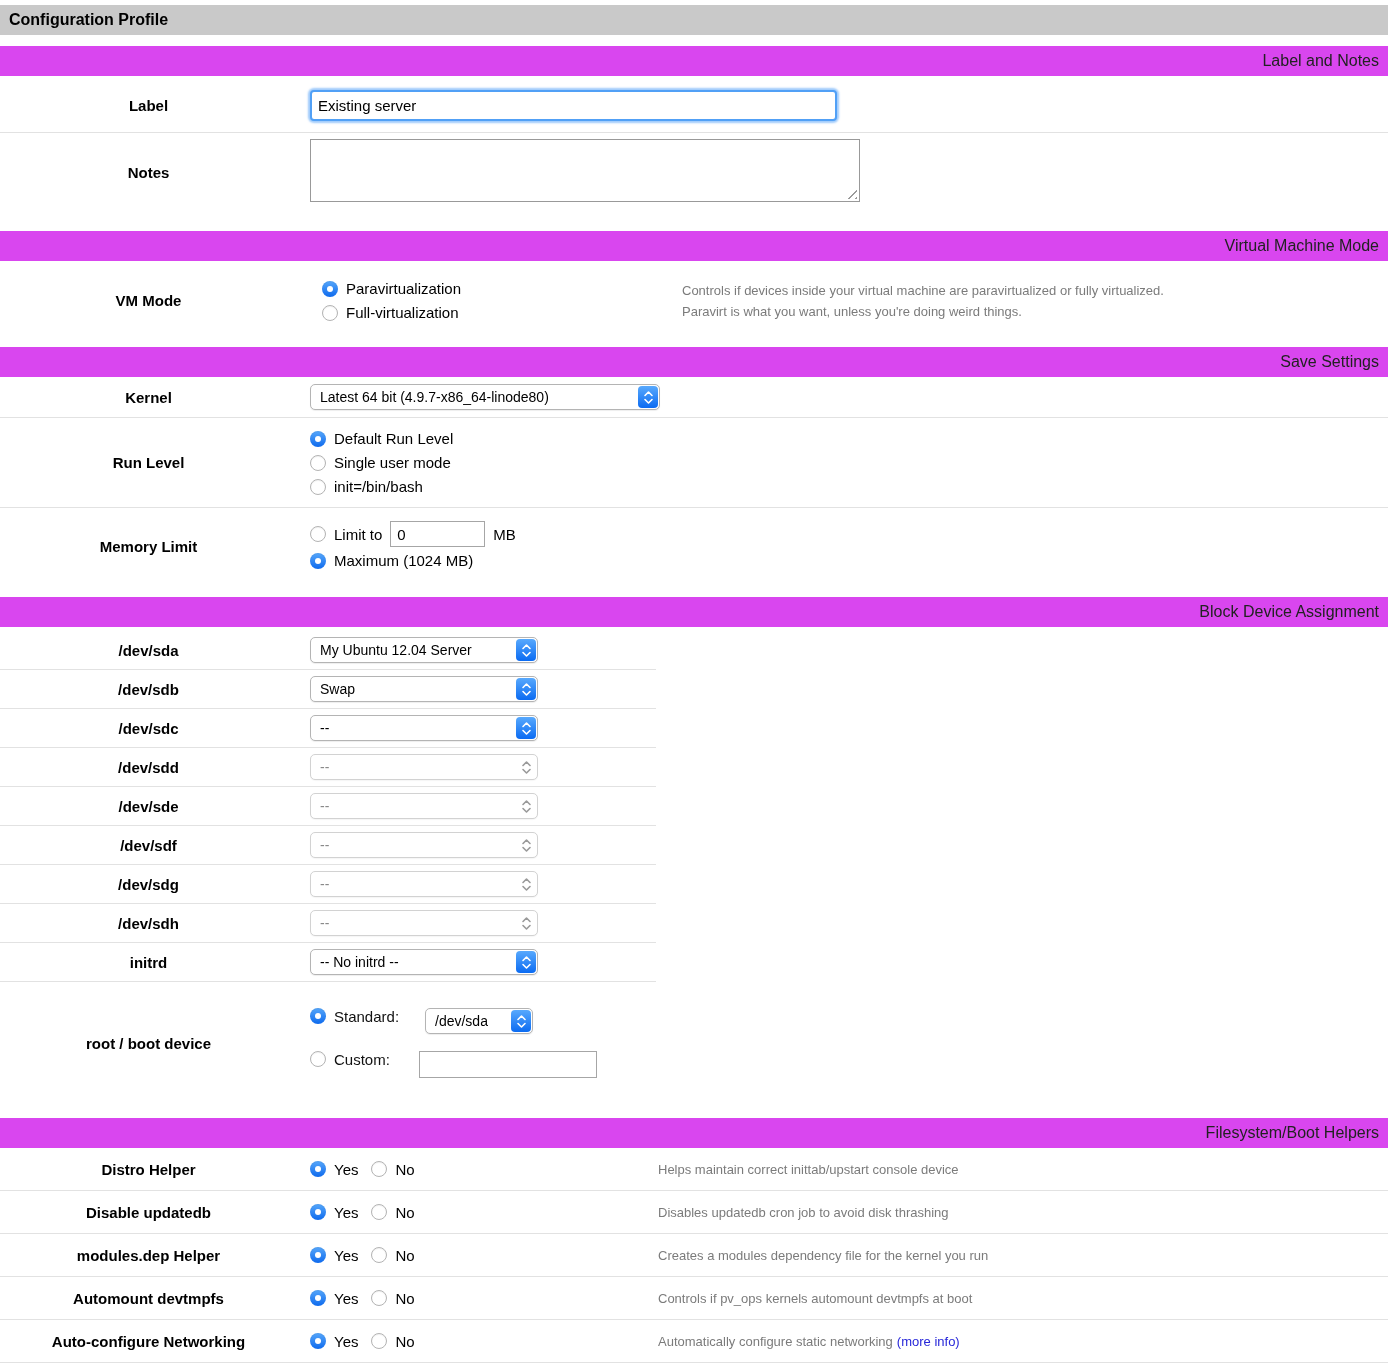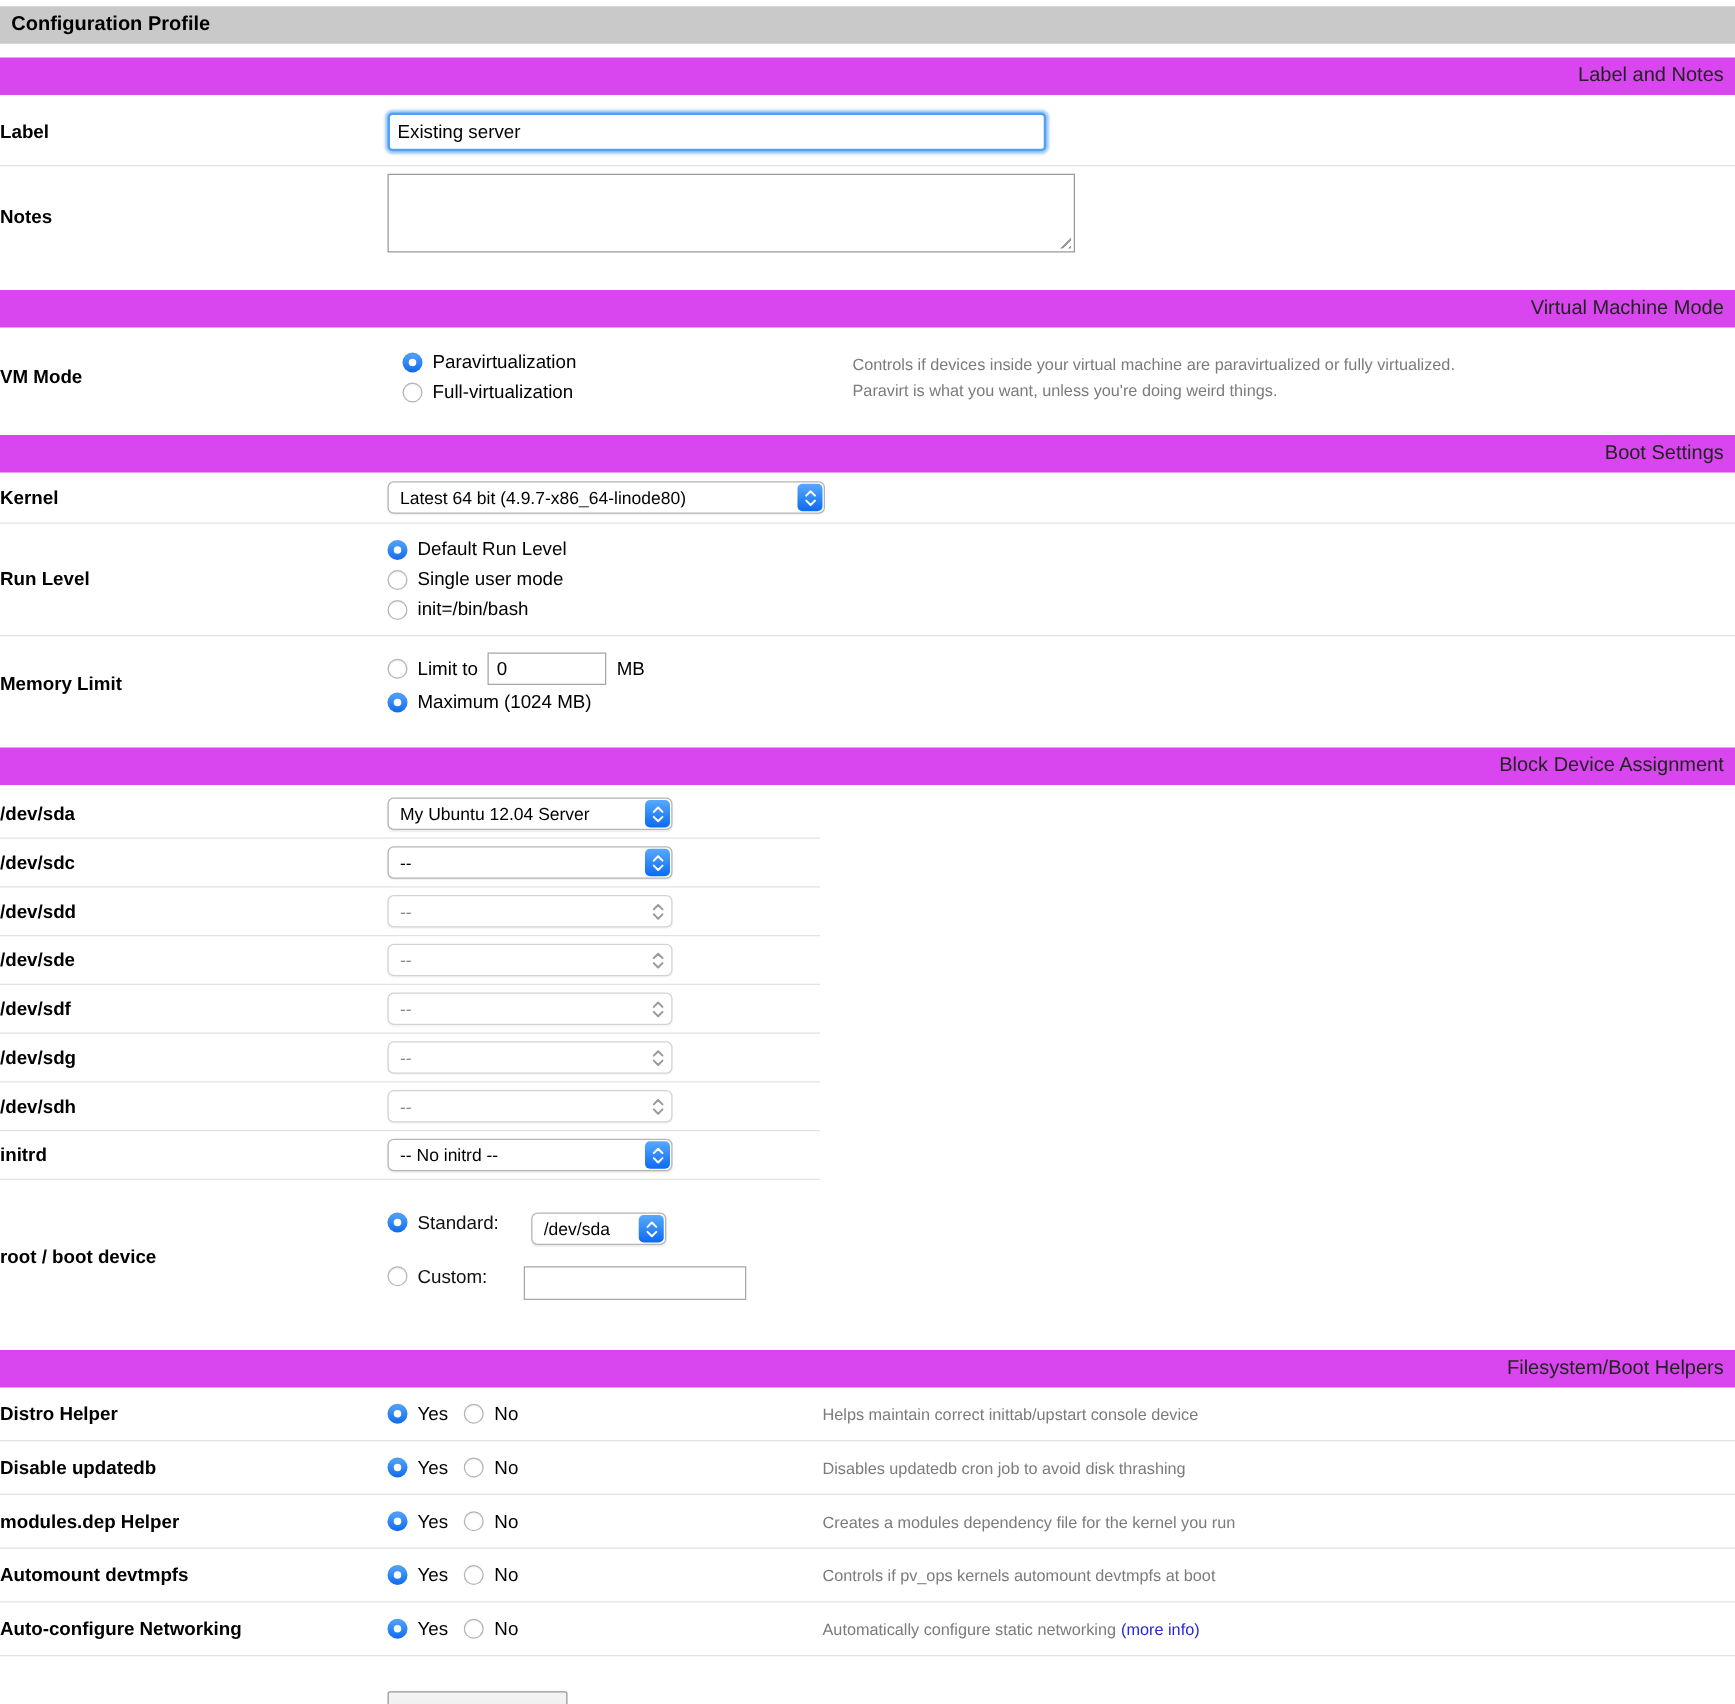--- a/index.html
+++ b/index.html
@@ -4,21 +4,21 @@
 <style>
   * { margin:0; padding:0; box-sizing:border-box; }
   body { background:#fff; font-family:"Liberation Sans", sans-serif; color:#111; }
   .page { width:1388px; margin:0; padding-top:5px; background:#fff; }
 
   .titlebar { background:#c9c9c9; font-weight:bold; font-size:16px; padding:6px 9px; color:#000; }
   .sectionbar { background:#d946ef; font-size:16px; padding:6px 9px; color:#222; margin-top:11px;text-align:right; }
 
   .form-row { display:flex; width:1388px; }
 
-  .lbl-col { width:297px; text-align:left; font-weight:bold; font-size:15px; flex-shrink:0; color:#000; }
+  .lbl-col { width:297px; text-align:center; font-weight:bold; font-size:15px; flex-shrink:0; color:#000; }
   .ctl-col { padding-left:13px; }
   .ctl-fixed { width:361px; flex-shrink:0; }
   .help-col { flex:1; color:#7b7b7b; font-size:13px; line-height:21px; padding-right:12px; }
 
   
   .label-row { padding:14px 0 11px 0; border-bottom:1px solid #e2e2e2; align-items:center; }
   .notes-row { padding:6px 0 14px 0; align-items:center; }
   .vm-row { padding:14px 0 10px 0; align-items:center;gap:12px; }
   .kernel-row { padding:7px 0; border-bottom:1px solid #e2e2e2; align-items:center; }
   .runlevel-row { padding:7px 0; border-bottom:1px solid #e2e2e2; align-items:center; }
@@ -111,21 +111,21 @@
         <span class="radio"></span>
         <span class="opt-text">Full-virtualization</span>
       </div>
     </div>
     <div class="help-col">
       <span>Controls if devices inside your virtual machine are paravirtualized or fully virtualized.</span><br>
       <span>Paravirt is what you want, unless you're doing weird things.</span>
     </div>
   </div>
 
-  <div class="sectionbar">Boot Settings</div>
+  <div class="sectionbar">Save Settings</div>
 
   <div class="form-row kernel-row">
     <div class="lbl-col">Kernel</div>
     <div class="ctl-col">
       <span class="sel active kernel-sel">
         <span class="sel-text">Latest 64 bit (4.9.7-x86_64-linode80)</span>
         <span class="stepper">
           <svg width="11" height="15" viewBox="0 0 11 15">
               <path d="M2 5.5 L5.5 2 L9 5.5" fill="none" stroke="#fff" stroke-width="1.6" stroke-linecap="round" stroke-linejoin="round"></path>
               <path d="M2 9.5 L5.5 13 L9 9.5" fill="none" stroke="#fff" stroke-width="1.6" stroke-linecap="round" stroke-linejoin="round"></path>
@@ -181,20 +181,34 @@
           <span class="stepper">
             <svg width="11" height="15" viewBox="0 0 11 15">
                 <path d="M2 5.5 L5.5 2 L9 5.5" fill="none" stroke="#fff" stroke-width="1.6" stroke-linecap="round" stroke-linejoin="round"></path>
                 <path d="M2 9.5 L5.5 13 L9 9.5" fill="none" stroke="#fff" stroke-width="1.6" stroke-linecap="round" stroke-linejoin="round"></path>
               </svg>
           </span>
         </span>
       </div>
     </div>
 
+    <div class="block-row">
+      <div class="lbl-col">/dev/sdb</div>
+      <div class="ctl-col">
+        <span class="sel active block-sel">
+          <span class="sel-text">Swap</span>
+          <span class="stepper">
+            <svg width="11" height="15" viewBox="0 0 11 15">
+                <path d="M2 5.5 L5.5 2 L9 5.5" fill="none" stroke="#fff" stroke-width="1.6" stroke-linecap="round" stroke-linejoin="round"></path>
+                <path d="M2 9.5 L5.5 13 L9 9.5" fill="none" stroke="#fff" stroke-width="1.6" stroke-linecap="round" stroke-linejoin="round"></path>
+              </svg>
+          </span>
+        </span>
+      </div>
+    </div>
 
     <div class="block-row">
       <div class="lbl-col">/dev/sdc</div>
       <div class="ctl-col">
         <span class="sel active block-sel">
           <span class="sel-text">--</span>
           <span class="stepper">
             <svg width="11" height="15" viewBox="0 0 11 15">
                 <path d="M2 5.5 L5.5 2 L9 5.5" fill="none" stroke="#fff" stroke-width="1.6" stroke-linecap="round" stroke-linejoin="round"></path>
                 <path d="M2 9.5 L5.5 13 L9 9.5" fill="none" stroke="#fff" stroke-width="1.6" stroke-linecap="round" stroke-linejoin="round"></path>

